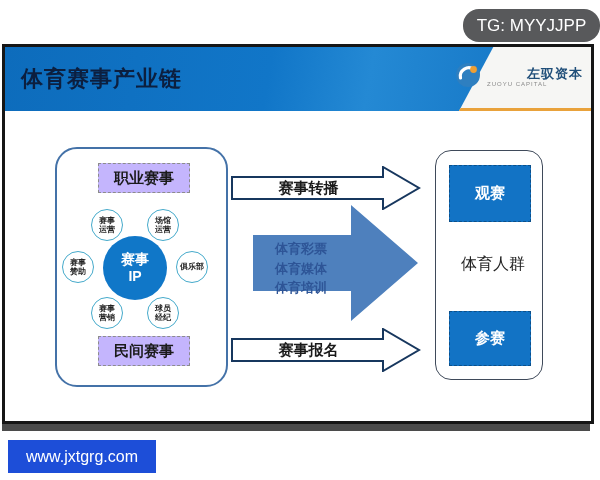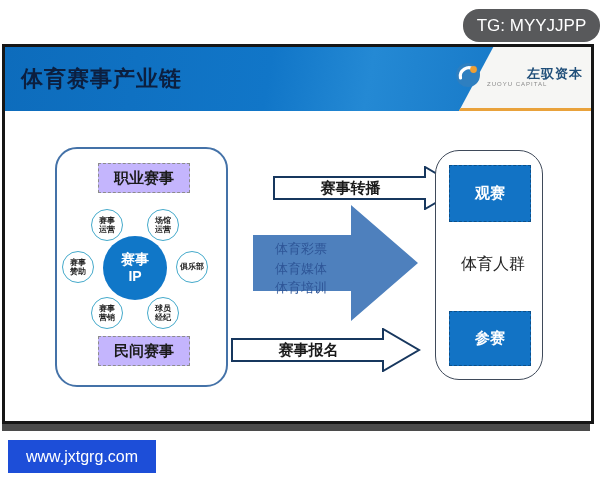--- a/index.html
+++ b/index.html
@@ -45,31 +45,31 @@
   .sat{position:absolute;width:32px;height:32px;border-radius:50%;background:#fff;
     border:1.5px solid #45aacb;box-sizing:border-box;display:flex;align-items:center;
     justify-content:center;text-align:center;font-size:8px;font-weight:600;color:#222;
     line-height:1.15;white-space:pre-line;z-index:2;}
   .sat.tl{left:34px;top:60px;}  .sat.tr{left:90px;top:60px;}
   .sat.l{left:5px;top:102px;}   .sat.r{left:119px;top:102px;}
   .sat.bl{left:34px;top:148px;} .sat.br{left:90px;top:148px;}
 
   
   .arrow-outline{position:absolute;left:226px;width:190px;height:44px;}
-  .arrow-outline.top{top:119px;margin-left:42px;}
+  .arrow-outline.top{top:119px;}
   .arrow-outline.bottom{top:281px;}
   .arrow-outline .label{position:absolute;left:0;top:0;width:155px;height:44px;display:flex;
     align-items:center;justify-content:center;font-size:15px;font-weight:bold;color:#1a1a1a;}
   .big-arrow{position:absolute;left:248px;top:158px;width:165px;height:116px;}
-  .big-arrow .lines{position:absolute;left:22px;top:34px;font-size:13px;font-weight:normal;
+  .big-arrow .lines{position:absolute;left:22px;top:34px;font-size:13px;font-weight:bold;
     color:#2e5597;line-height:1.5;}
 
   
   .audience-panel{position:absolute;left:430px;top:103px;width:108px;height:230px;
-    border:1.5px solid #3f4a5a;border-radius:24px;background:#fff;box-sizing:border-box;}
+    border:1.5px solid #3f4a5a;border-radius:16px;background:#fff;box-sizing:border-box;}
   .aud-btn{position:absolute;left:13px;width:82px;background:#1273c5;border:1.5px dashed #0b4f8a;
     box-sizing:border-box;display:flex;align-items:center;justify-content:center;
     color:#fff;font-size:15px;font-weight:bold;}
   .aud-btn.watch{top:14px;height:57px;}
   .aud-btn.join{top:160px;height:55px;}
   .aud-group{position:absolute;left:8px;right:0;top:103px;text-align:center;font-size:16px;
     color:#222;}
 </style>
 </head>
 <body>

